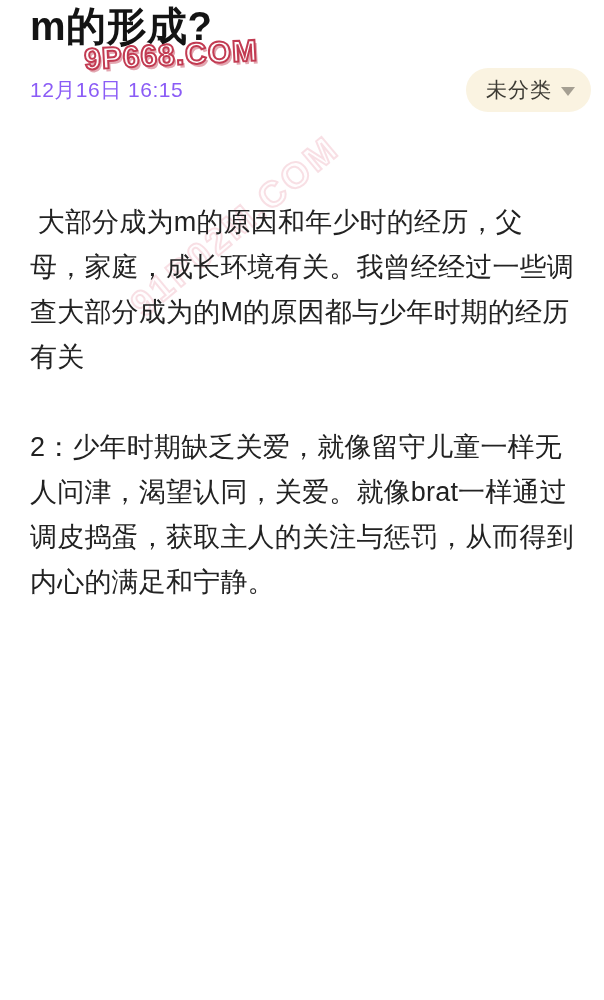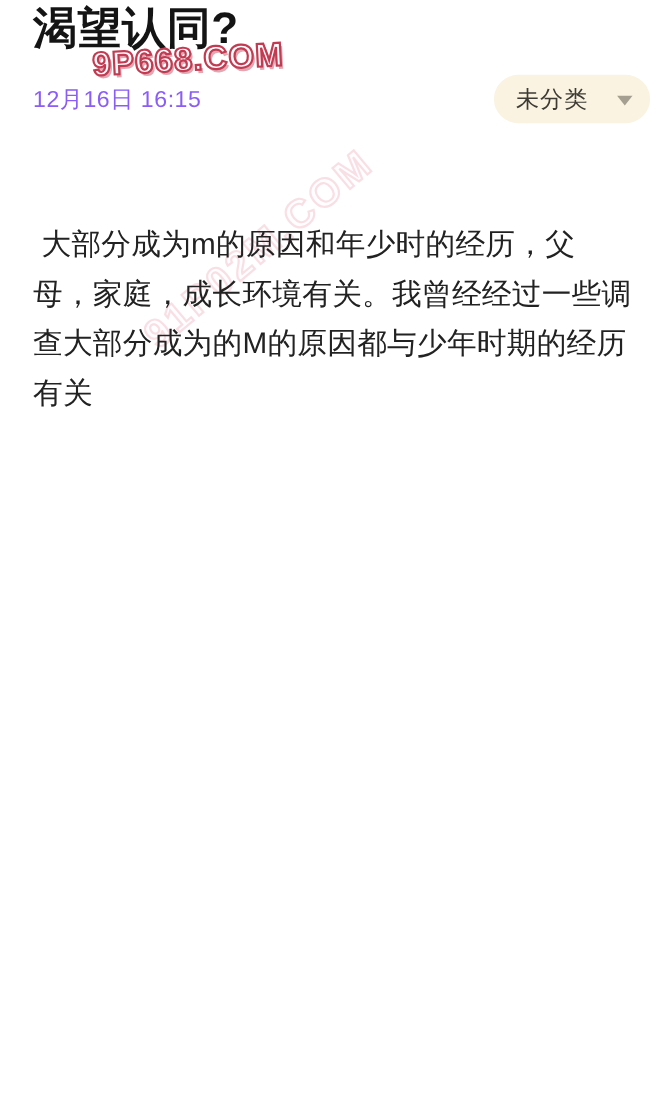--- a/index.html
+++ b/index.html
@@ -67,21 +67,21 @@
     z-index: 2;
   }
   
   .badge {
     position: absolute;
     right: 13px; top: 68px;
     height: 44px;
     padding: 0 16px 0 20px;
     display: flex;
     align-items: center;
-    gap: 26px;
+    gap: 9px;
     background: #faf3e1;
     border: none;
     border-radius: 22px;
     cursor: pointer;
     z-index: 2;
     font-family: inherit;
   }
   .badge-label {
     font-size: 21px;
     color: #3d3b34;
@@ -110,28 +110,29 @@
     word-break: break-word;
   }
 </style>
 </head>
 <body>
 
 <div class="page">
 
   <div class="wm-diagonal">91P02M.COM</div>
 
-  <h1 class="title">渴望认同?</h1>
+  <h1 class="title">m的形成?</h1>
 
   <span class="wm-header">9P668.COM</span>
 
   <span class="date">12月16日 16:15</span>
 
   <button class="badge">
     <span class="badge-label">未分类</span>
     <span class="caret"></span>
   </button>
 
   <main class="note-body">
     <p> 大部分成为m的原因和年少时的经历，父母，家庭，成长环境有关。我曾经经过一些调查大部分成为的M的原因都与少年时期的经历有关</p>
+    <p>2：少年时期缺乏关爱，就像留守儿童一样无人问津，渴望认同，关爱。就像brat一样通过调皮捣蛋，获取主人的关注与惩罚，从而得到内心的满足和宁静。</p>
   </main>
 
 </div>
 
 </body></html>

